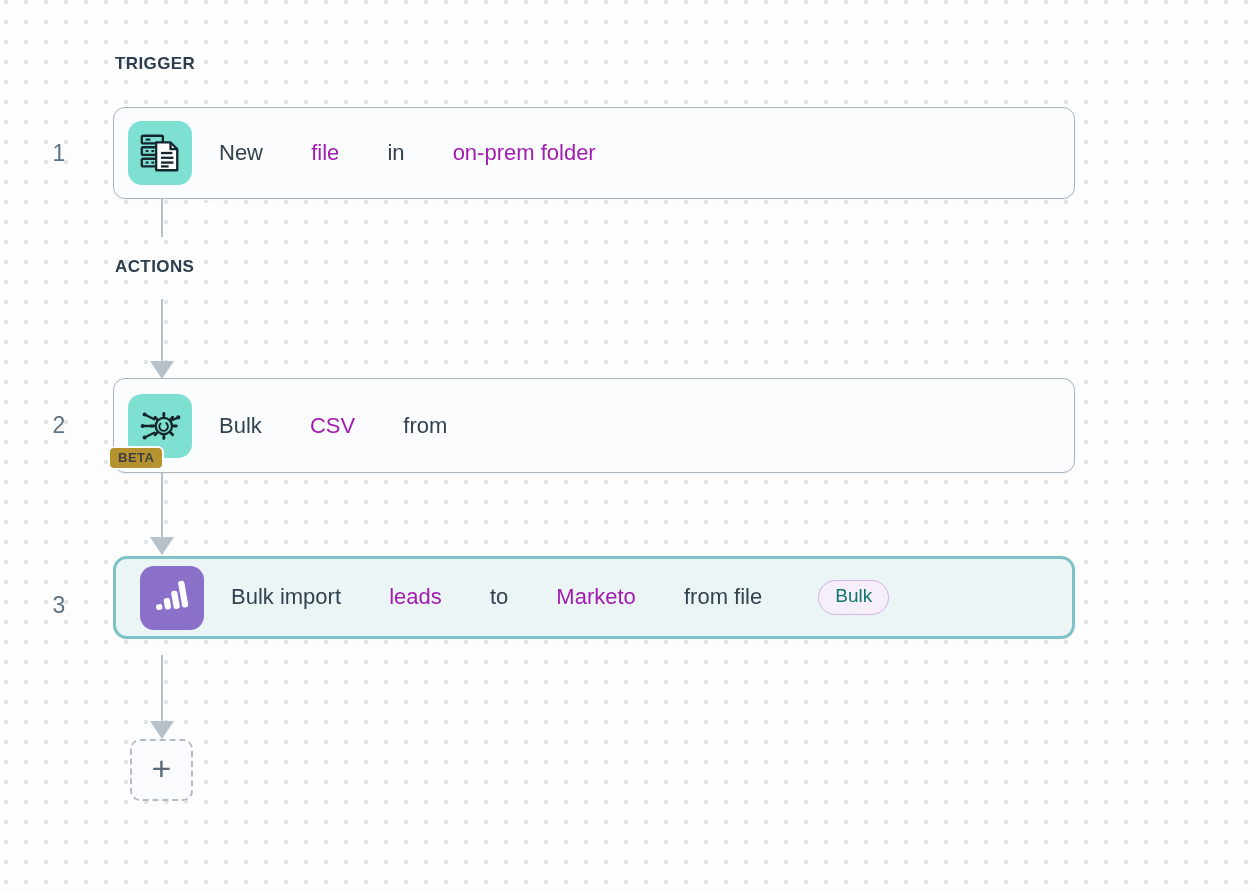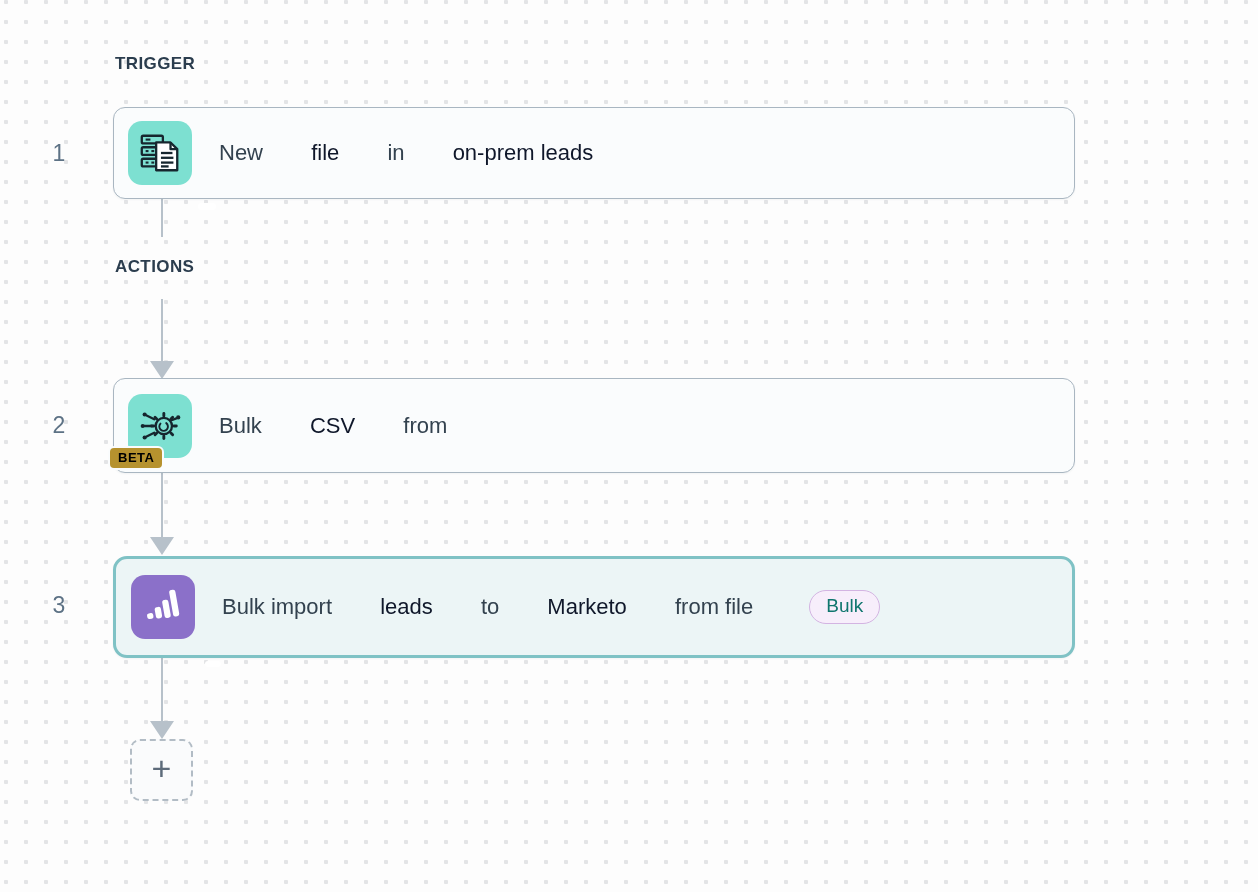--- a/index.html
+++ b/index.html
@@ -33,39 +33,39 @@
     position:absolute; left:113px; width:962px;
     background:#fafcfd;
     border:1px solid #a9b6c1; border-radius:12px;
     display:flex; align-items:center; padding-left:14px;
     box-shadow:0 1px 2px rgba(40,60,80,0.05);
     cursor:pointer;
   }
   #card-1 { top:107px; height:92px; }
   #card-2 { top:378px; height:95px; }
   #card-3 {
-    top:556px; height:102px;
+    top:556px; height:83px;
     border:3px solid #7fc2c5; border-radius:14px;
-    background:#ecf5f6; padding-left:15px;
+    background:#ecf5f6; padding-left:24px;
   }
   .step-icon {
     position:relative; flex:none; width:64px; height:64px;
     border-radius:14px; display:flex; align-items:center; justify-content:center;
   }
   .icon-teal   { background:#7de0d1; }
   .icon-purple { background:#8b70c9; }
   .card-title {
     margin-left:27px; font-size:22px; color:#33424f;
     display:flex; align-items:center; white-space:pre-wrap;gap:42px;
   }
   .t-dark { color:#33424f; }
-  .t-link { color:#0f172a; }
+  .t-link { color:#a21caf; }
   .beta-badge {
     position:absolute; left:-20px; bottom:-12px;
-    background:#b6922e; color:#000000;
+    background:#b6922e; color:#404040;
     font-size:13px; font-weight:700; letter-spacing:0.5px;
     padding:3px 8px 4px; border-radius:6px; line-height:1;
     border:2px solid #fafcfd;
   }
   .bulk-pill {
     display:inline-flex; align-items:center; margin-left:14px;
     padding:4px 16px 6px; border-radius:999px;
     background:#f7eefb; border:1.5px solid #d3b4e2;
     font-size:19px; color:#0f766e; line-height:1.2;
   }
@@ -134,21 +134,21 @@
           <path d="M20 13 h15 l7 7 v22 h-22 z" fill="#ffffff"></path>
           <path d="M35 13 v7 h7" fill="none"></path>
           <line x1="25" y1="24" x2="37" y2="24"></line>
           <line x1="25" y1="29" x2="38" y2="29"></line>
           <line x1="25" y1="34" x2="38" y2="34"></line>
           <line x1="25" y1="38" x2="33" y2="38"></line>
         </g>
       </svg>
       <span class="icon-notch" id="notch-1"></span>
     </div>
-    <div class="card-title"><span class="t-dark">New </span><span class="t-link">file</span><span class="t-dark"> in </span><span class="t-link">on-prem leads</span></div>
+    <div class="card-title"><span class="t-dark">New </span><span class="t-link">file</span><span class="t-dark"> in </span><span class="t-link">on-prem folder</span></div>
   </div>
 
   <div class="card" id="card-2">
     <div class="step-icon icon-teal">
       <svg width="46" height="46" viewBox="0 0 48 48">
         <g stroke="#16262e" stroke-width="2.4" fill="none" stroke-linecap="round">
           <circle cx="8" cy="12" r="2.2" fill="#16262e" stroke="none"></circle>
           <path d="M10 13 L18 17"></path>
           <circle cx="6" cy="24" r="2.2" fill="#16262e" stroke="none"></circle>
           <path d="M8 24 L16 24"></path>

